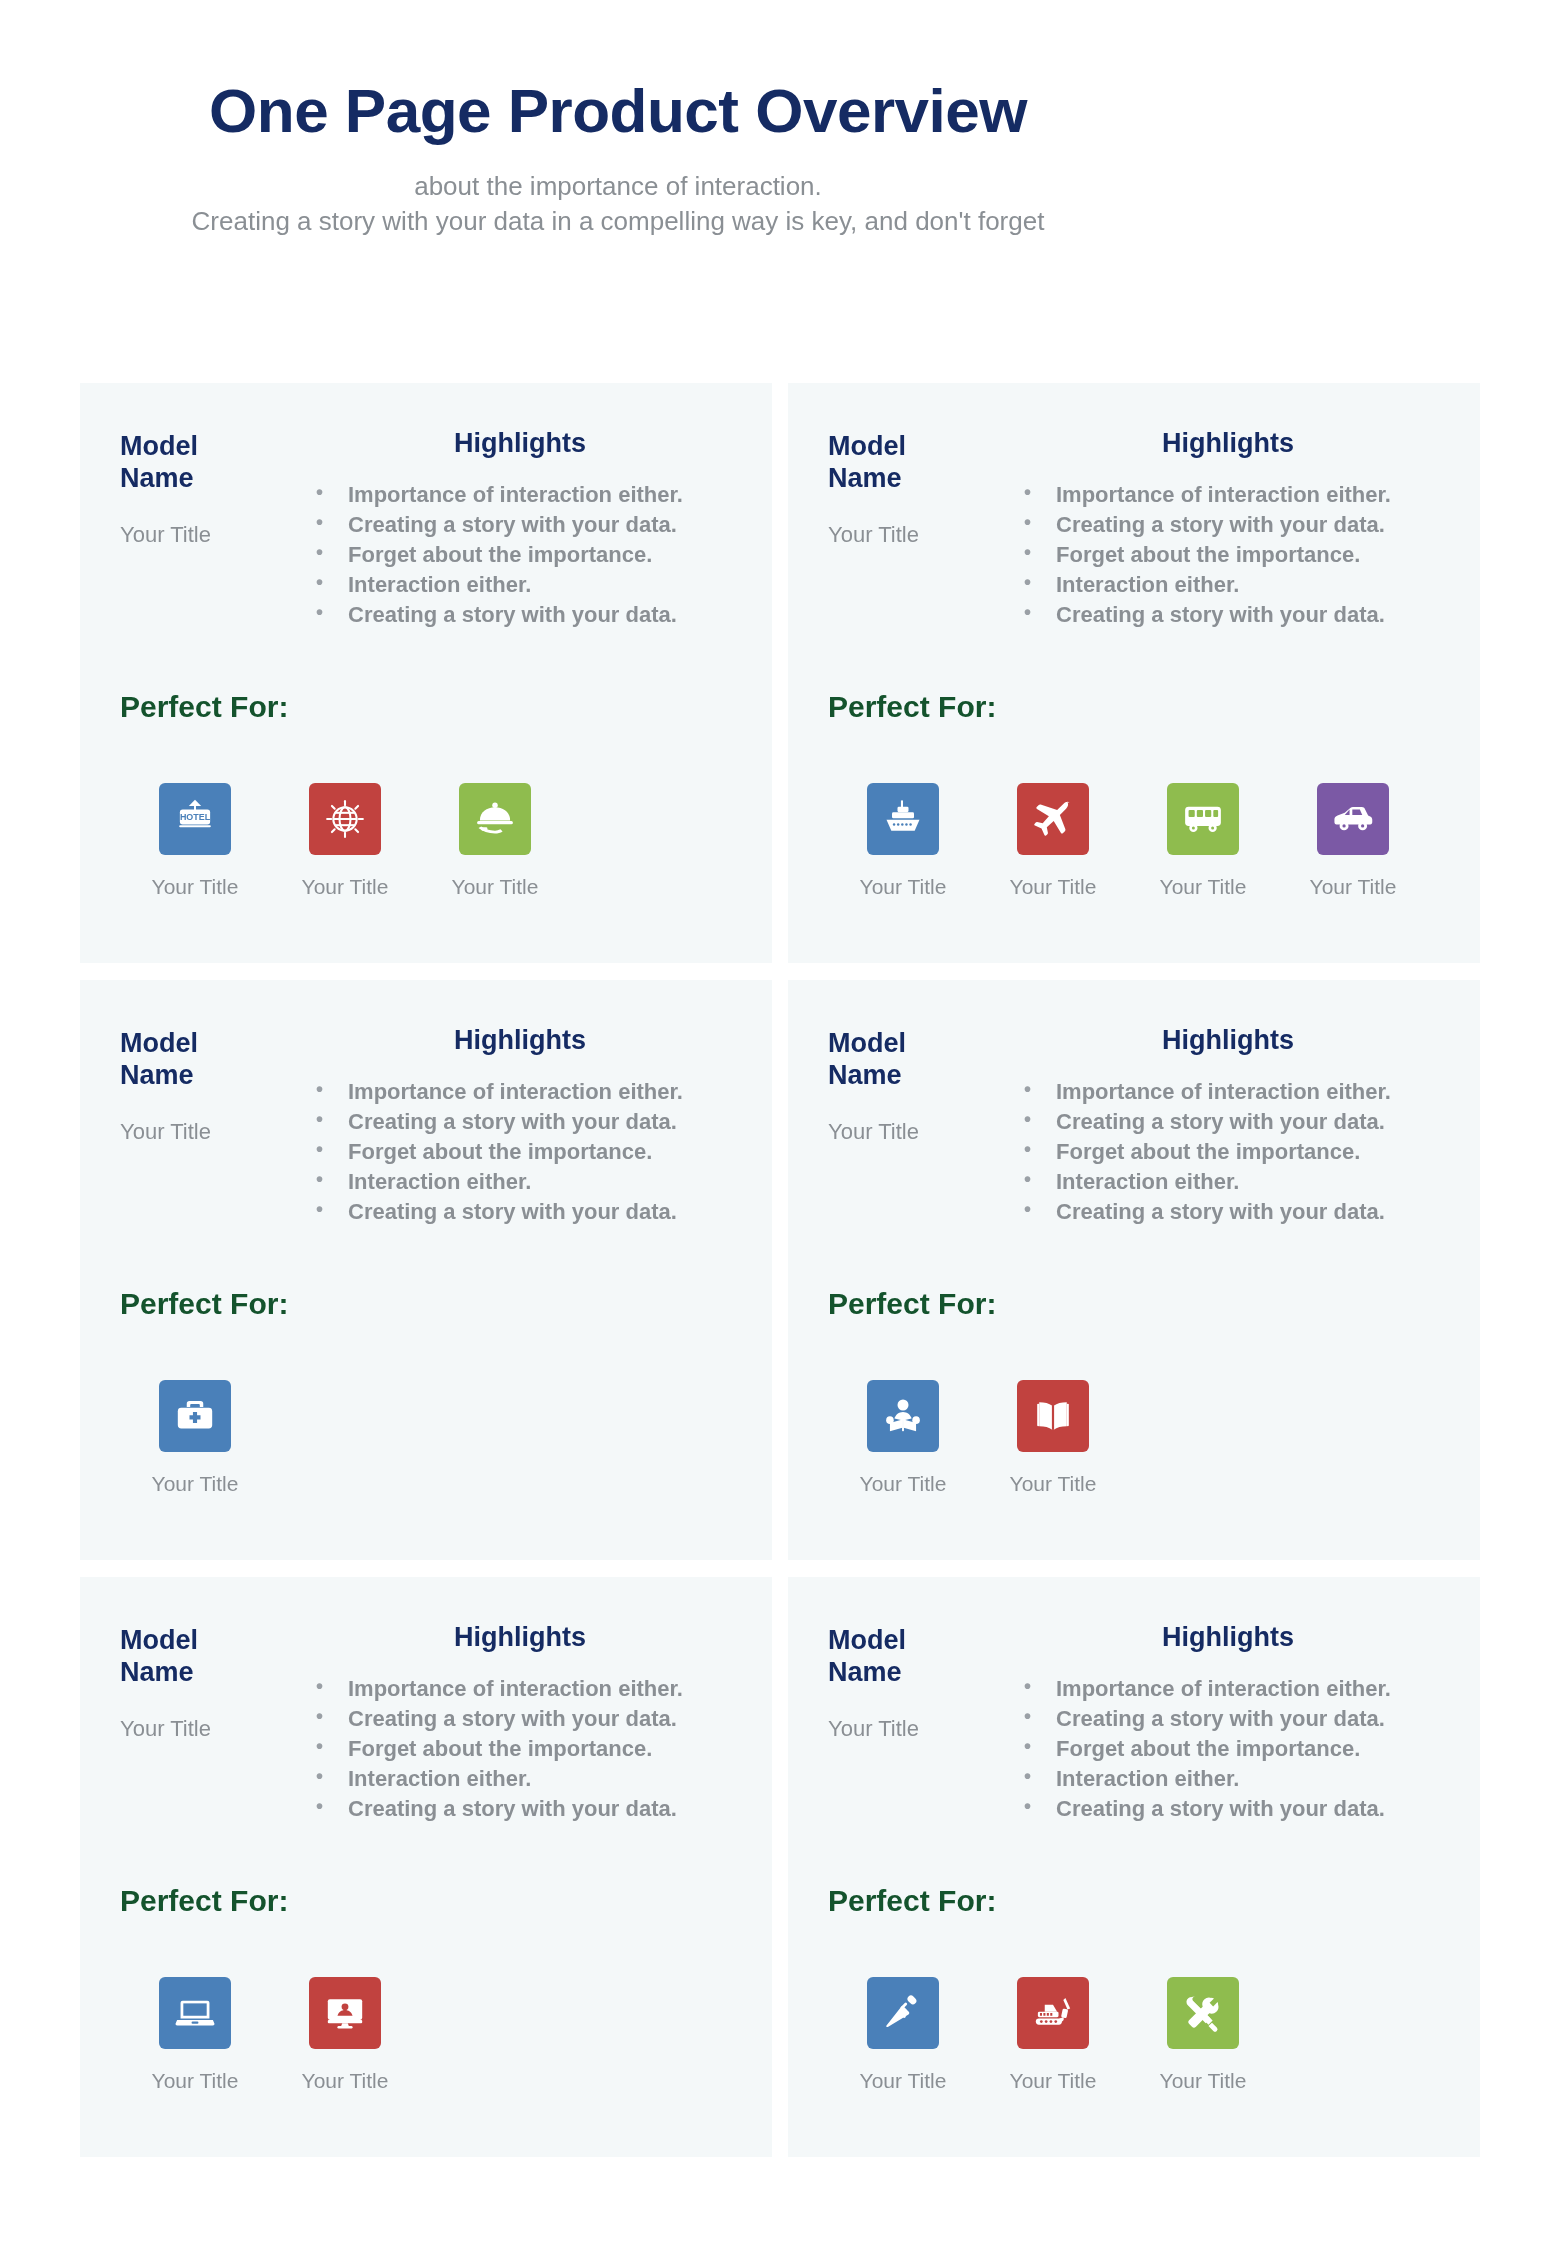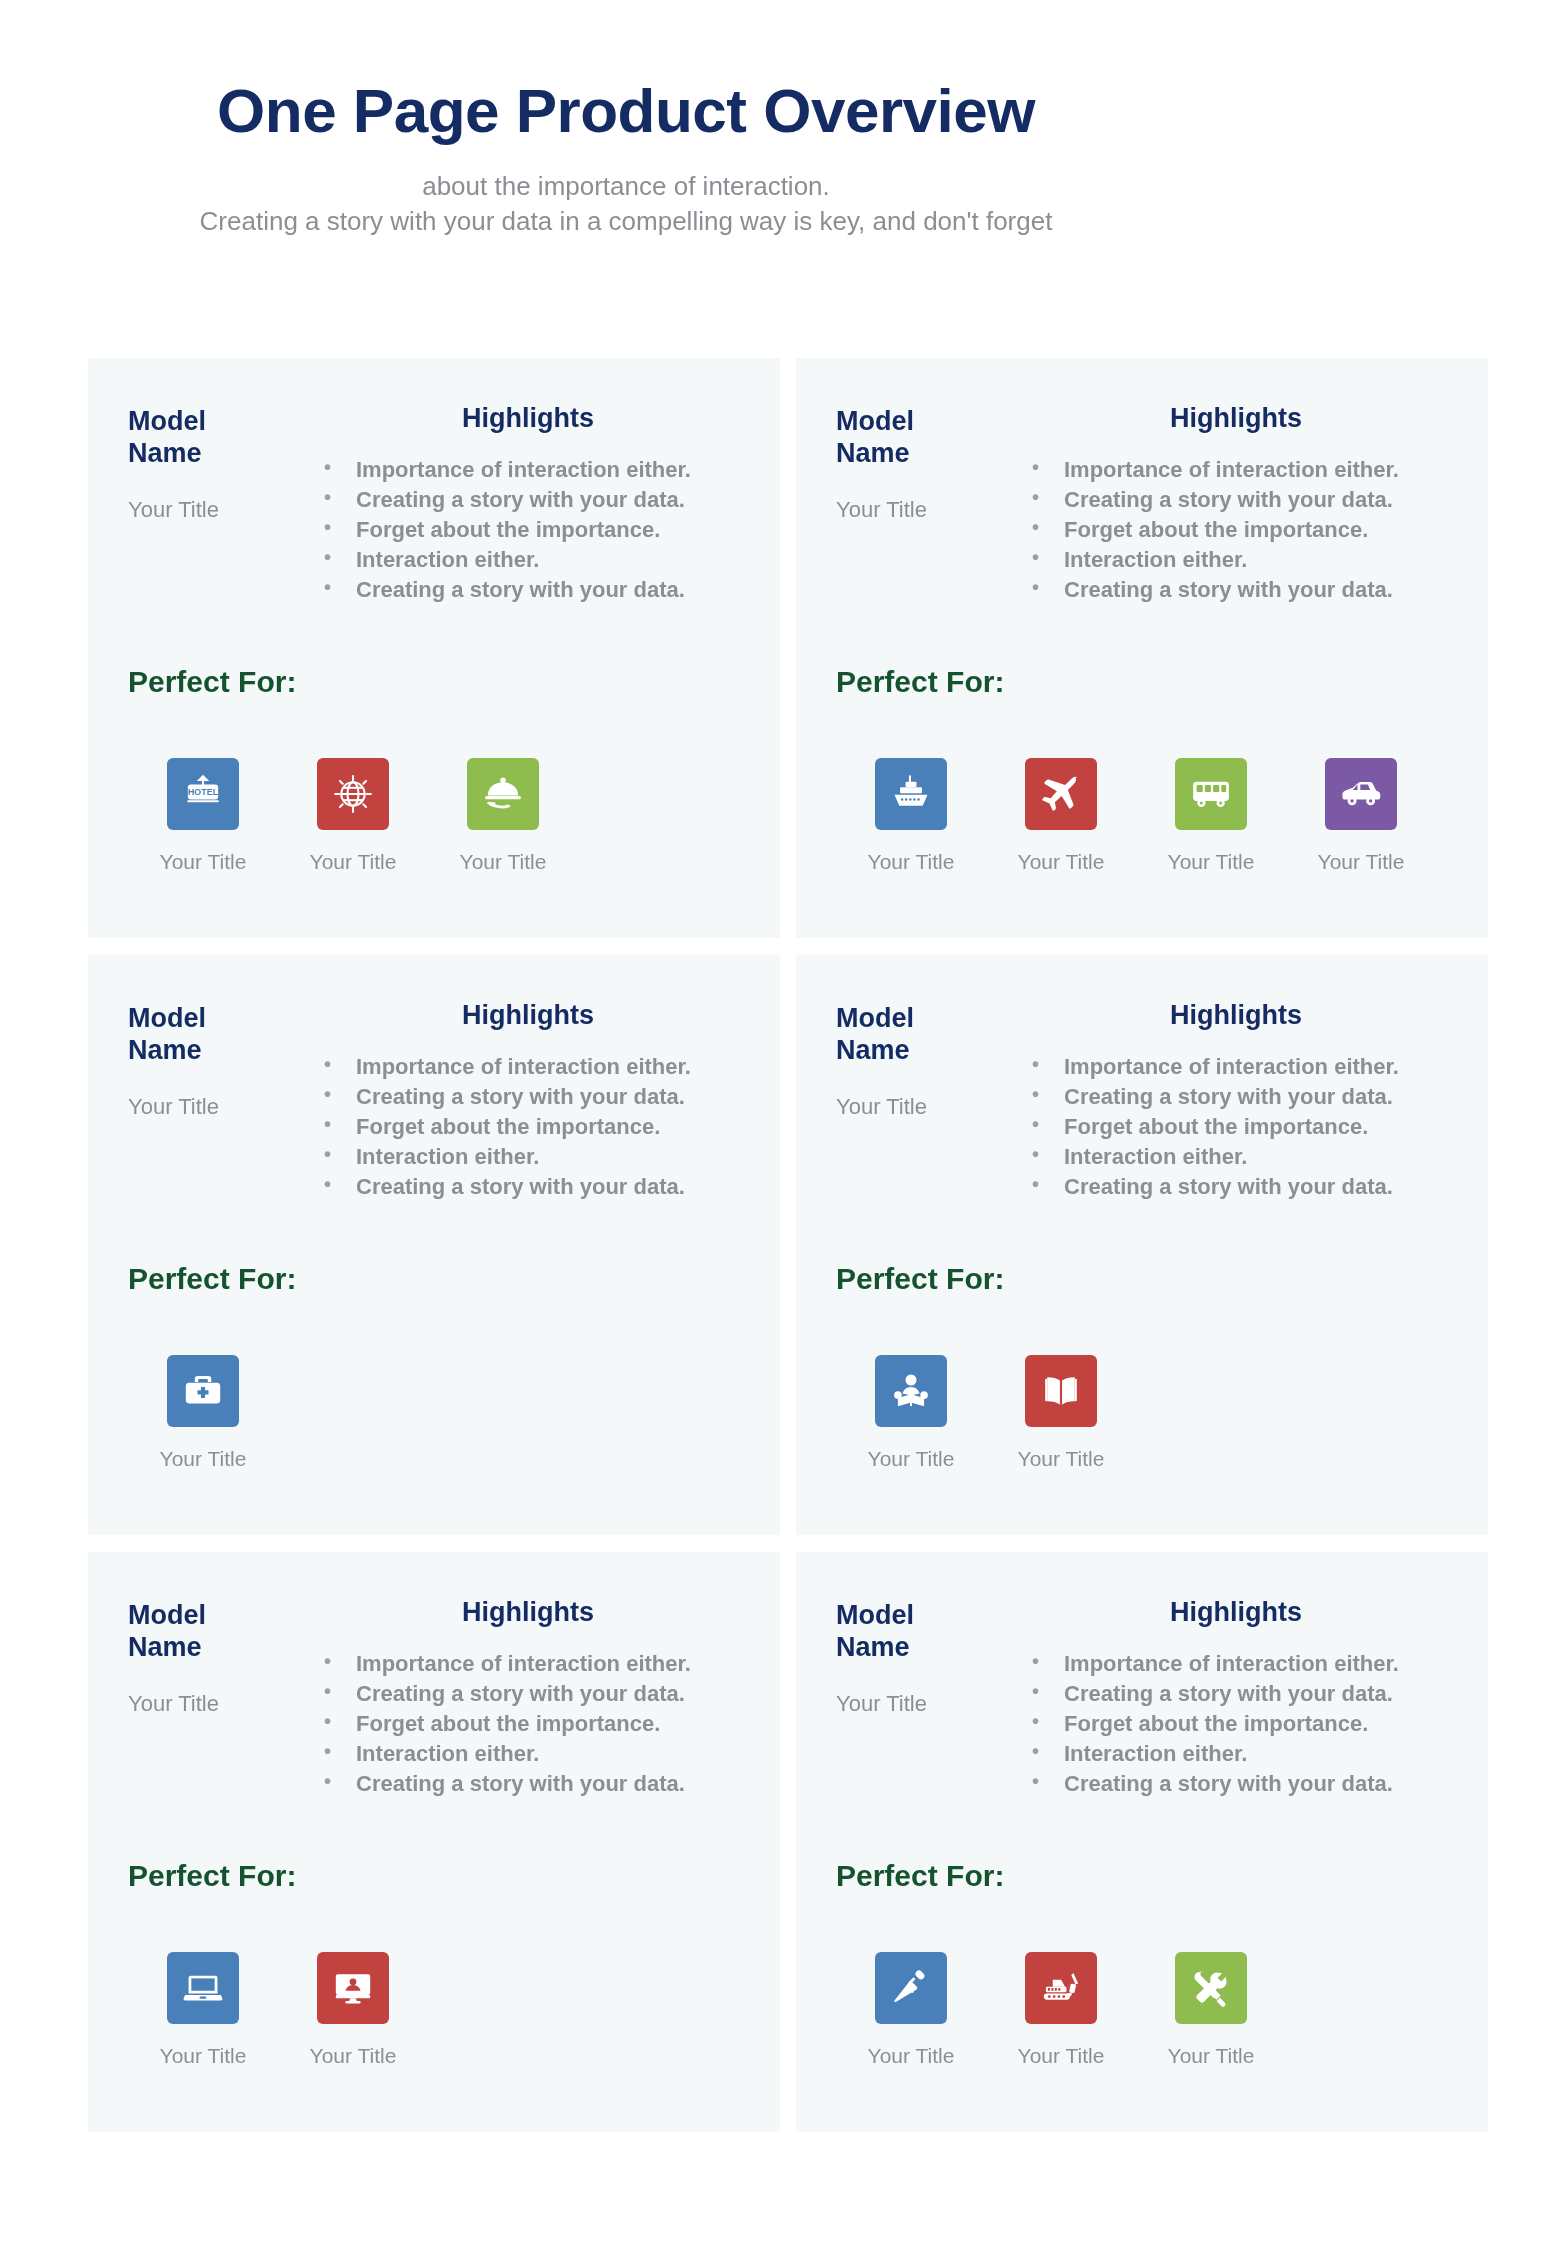--- a/index.html
+++ b/index.html
@@ -13,21 +13,20 @@
     font-family: "Liberation Sans", sans-serif;
     -webkit-font-smoothing: antialiased;
     overflow: hidden;
   }
   .page {
     position: relative;
     width: 1236px;
     height: 2249px;
     background: #ffffff;
     box-sizing: border-box;
-    margin-left: 8px;
   }
 
   
   .header {
     padding-top: 78px;
     text-align: center;
   }
   .page-title {
     font-size: 62px;
     font-weight: bold;
@@ -45,21 +44,21 @@
     font-weight: normal;
   }
   .page-subtitle .sub-line {
     display: block;
   }
 
   
   .cards-grid {
     position: absolute;
     left: 80px;
-    top: 358px;
+    top: 383px;
     width: 1400px;
     display: grid;
     grid-template-columns: 692px 692px;
     grid-auto-rows: 580px;
     column-gap: 16px;
     row-gap: 17px;
   }
   .card {
     background: #f4f8f9;
     box-sizing: border-box;

